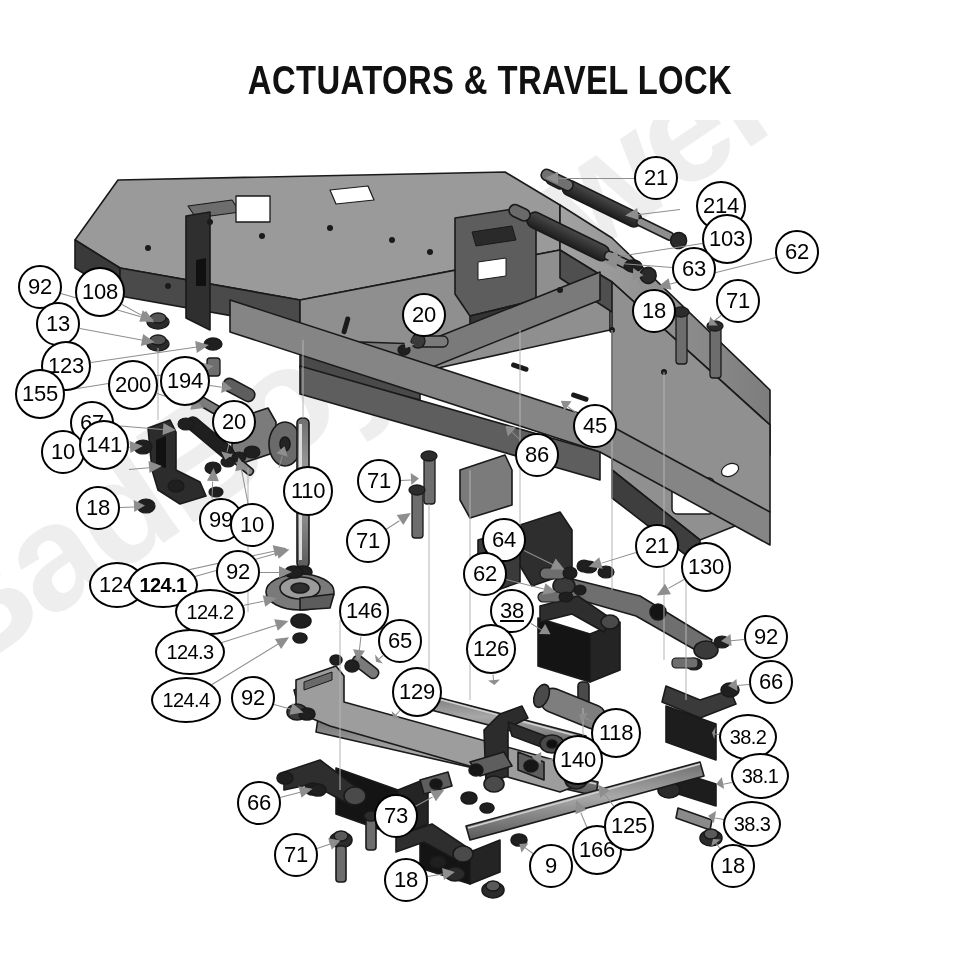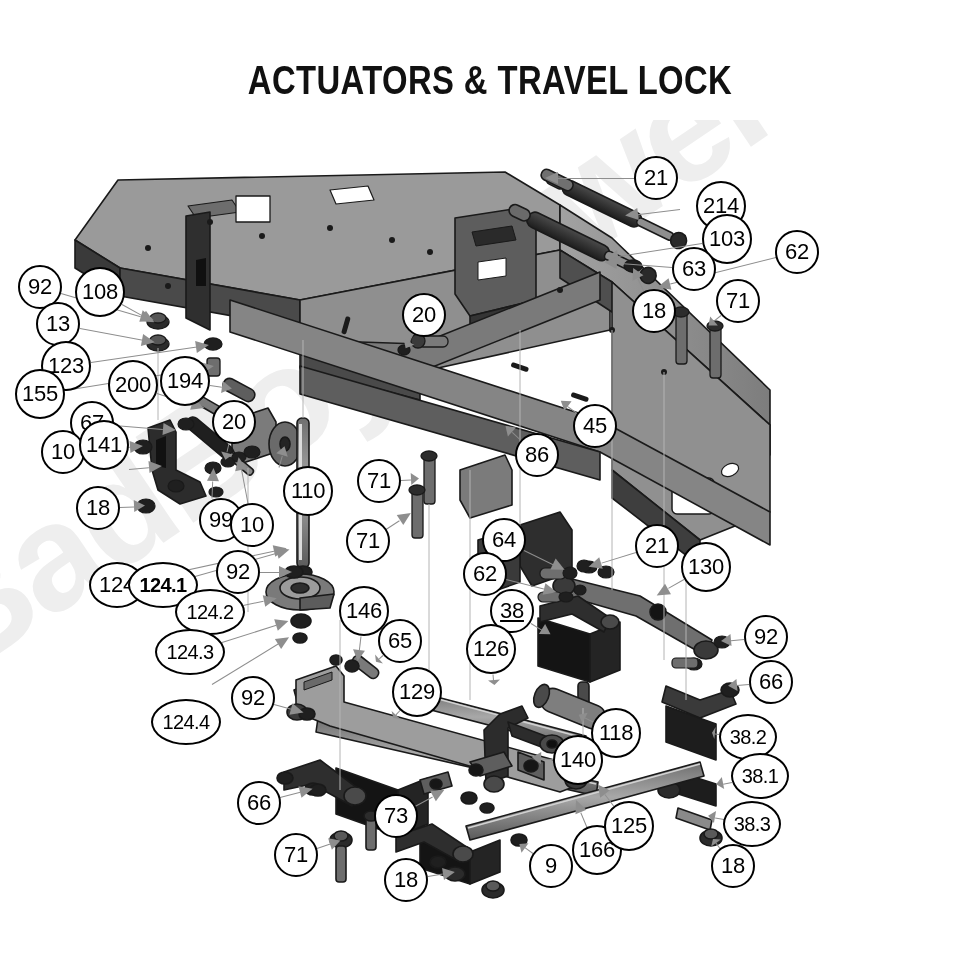--- a/index.html
+++ b/index.html
@@ -457,21 +457,21 @@
       <div class="arrow" style="left: 277.493px; top: 552.545px; margin-top: -6px; border-left-width: 13px; transform: rotate(-15.8262deg);"></div>
       <div class="bub dec" style="left: 128px; top: 562px; width: 70px; height: 46px; font-weight: bold;">124.1</div>
       <div class="leader" style="left: 243.354px; top: 605.03px; width: 21.3723px; transform: rotate(-11.8024deg);"></div>
       <div class="arrow" style="left: 264.275px; top: 600.659px; margin-top: -6px; border-left-width: 13px; transform: rotate(-11.8024deg);"></div>
       <div class="bub dec" style="left: 175px; top: 589px; width: 70px; height: 46px;">124.2</div>
       <div class="leader" style="left: 221.536px; top: 642.024px; width: 56.7095px; transform: rotate(-17.5535deg);"></div>
       <div class="arrow" style="left: 275.605px; top: 624.921px; margin-top: -6px; border-left-width: 13px; transform: rotate(-17.5535deg);"></div>
       <div class="bub dec" style="left: 155px; top: 629px; width: 70px; height: 46px;">124.3</div>
       <div class="leader" style="left: 211.62px; top: 684.33px; width: 77.7074px; transform: rotate(-31.4521deg);"></div>
       <div class="arrow" style="left: 277.91px; top: 643.783px; margin-top: -6px; border-left-width: 13px; transform: rotate(-31.4521deg);"></div>
-      <div class="bub dec" style="left: 151px; top: 699px; width: 70px; height: 46px;">124.4</div>
+      <div class="bub dec" style="left: 151px; top: 677px; width: 70px; height: 46px;">124.4</div>
       <div class="leader" style="left: 274.215px; top: 703.824px; width: 17.8867px; transform: rotate(15.3501deg);"></div>
       <div class="arrow" style="left: 291.464px; top: 708.559px; margin-top: -6px; border-left-width: 13px; transform: rotate(15.3501deg);"></div>
       <div class="bub" style="left: 231px; top: 676px; width: 44px; height: 44px;">92</div>
       <div class="leader" style="left: 593.639px; top: 721.82px; width: 9.61691px; transform: rotate(-153.435deg);"></div>
       <div class="arrow" style="left: 585.038px; top: 717.519px; margin-top: -6px; border-left-width: 7.86838px; transform: rotate(-153.435deg);"></div>
       <div class="bub" style="left: 591px; top: 708px; width: 50px; height: 50px;">118</div>
       <div class="leader" style="left: 553.024px; top: 758.914px; width: 11.5739px; transform: rotate(-177.51deg);"></div>
       <div class="arrow" style="left: 541.461px; top: 758.411px; margin-top: -6px; border-left-width: 9.46956px; transform: rotate(-177.51deg);"></div>
       <div class="bub" style="left: 553px; top: 735px; width: 50px; height: 50px;">140</div>
       <div class="leader" style="left: 719.28px; top: 733.809px; width: 4.0289px; transform: rotate(-173.66deg);"></div>

